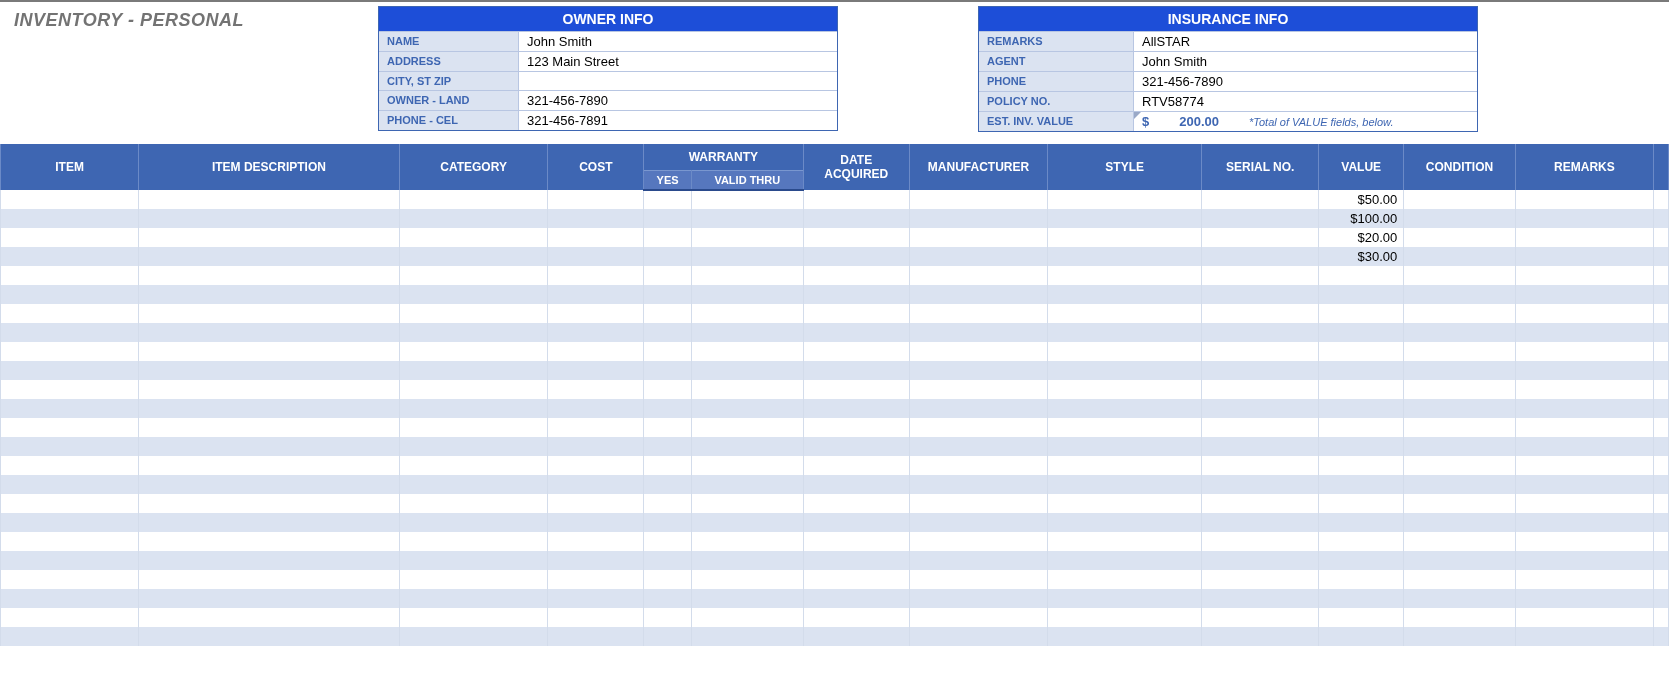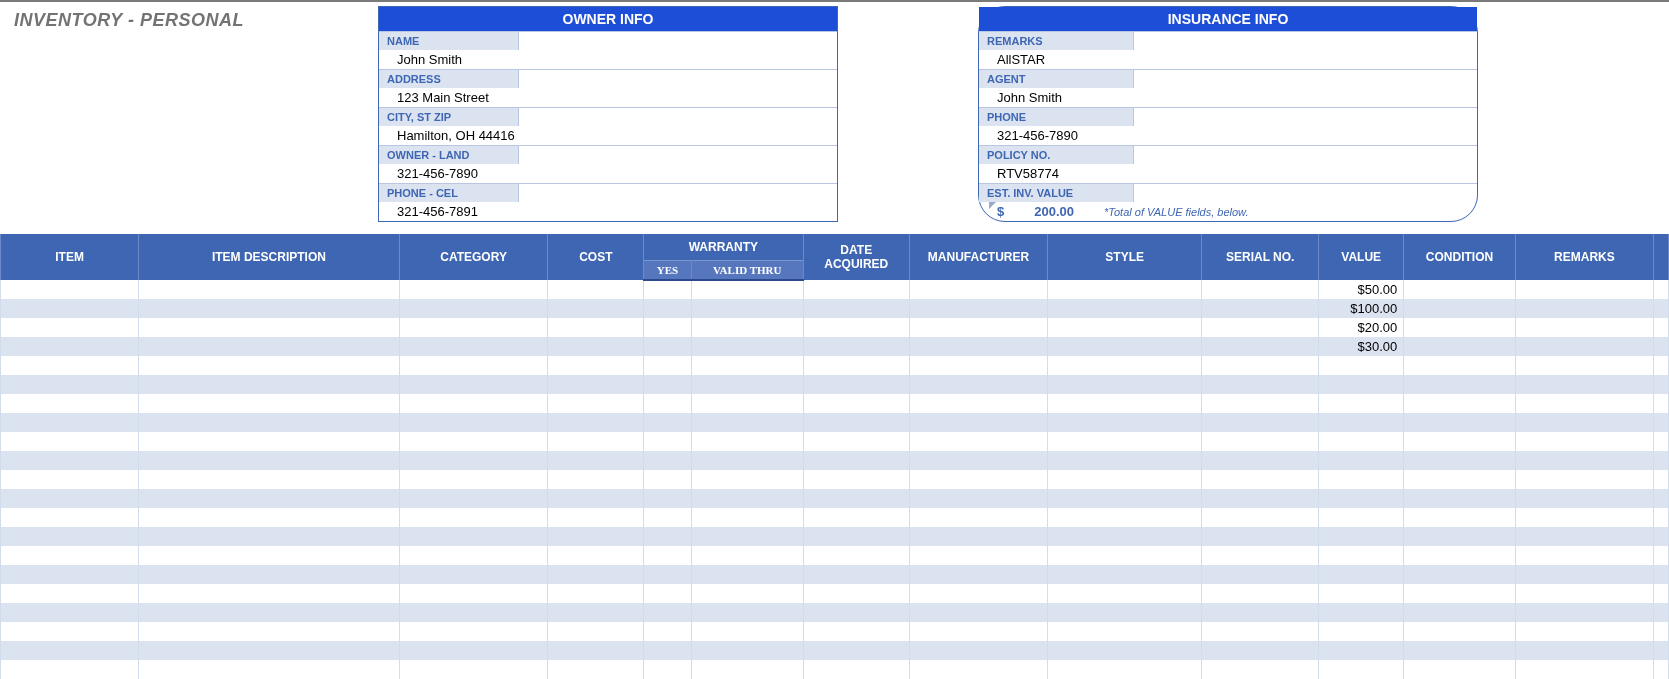--- a/index.html
+++ b/index.html
@@ -33,34 +33,32 @@
   }
   .info-card {
     border: 1px solid #3e66b2;
   }
   .info-card.owner {
     width: 460px;
     margin-right: 140px;
   }
   .info-card.insurance {
     width: 500px;
-    border-radius: 27px;
   }
   .info-header {
     background: #1d4ed8;
     color: #fff;
     font-weight: bold;
     text-align: center;
     padding: 4px 0;
     font-size: 14px;
   }
   .info-row {
     display: flex;
     border-top: 1px solid #b8c6e2;
-    flex-direction: column;
   }
   .info-row:first-of-type {
     border-top: none;
   }
   .info-label {
     width: 140px;
     background: #dbe3f1;
     color: #3e66b2;
     font-weight: bold;
     font-size: 11px;
@@ -69,21 +67,20 @@
     flex-shrink: 0;
   }
   .info-card.insurance .info-label {
     width: 155px;
   }
   .info-value {
     flex: 1;
     padding: 2px 8px;
     font-size: 13px;
     white-space: nowrap;
-    margin-left: 10px;
   }
   .est-value-cell {
     display: flex;
     align-items: baseline;
     gap: 30px;
   }
   .est-value-amount {
     color: #3e66b2;
     font-weight: bold;
     display: flex;
@@ -122,21 +119,20 @@
     padding: 6px 4px;
     border-left: 1px solid #6b8ac7;
     border-right: 1px solid #6b8ac7;
     vertical-align: middle;
   }
   .main-table thead th.sub {
     background: #5677be;
     font-size: 11px;
     padding: 3px 4px;
     border-top: 1px solid #7a97cf;
-    font-family: Liberation Serif, serif;
   }
   .main-table thead tr:last-child th {
     border-bottom: 2px solid #2a4a8c;
   }
   .main-table tbody td {
     height: 19px;
     border-left: 1px solid #d3dceb;
     border-right: 1px solid #d3dceb;
     padding: 0 6px;
     font-size: 13px;
@@ -177,21 +173,20 @@
     <div class="info-row">
       <div class="info-label">NAME</div>
       <div class="info-value">John Smith</div>
     </div>
     <div class="info-row">
       <div class="info-label">ADDRESS</div>
       <div class="info-value">123 Main Street</div>
     </div>
     <div class="info-row">
       <div class="info-label">CITY, ST  ZIP</div>
-      <div class="info-value">Hamilton, OH  44416</div>
     </div>
     <div class="info-row">
       <div class="info-label">OWNER - LAND</div>
       <div class="info-value">321-456-7890</div>
     </div>
     <div class="info-row">
       <div class="info-label">PHONE - CEL</div>
       <div class="info-value">321-456-7891</div>
     </div>
   </div>

